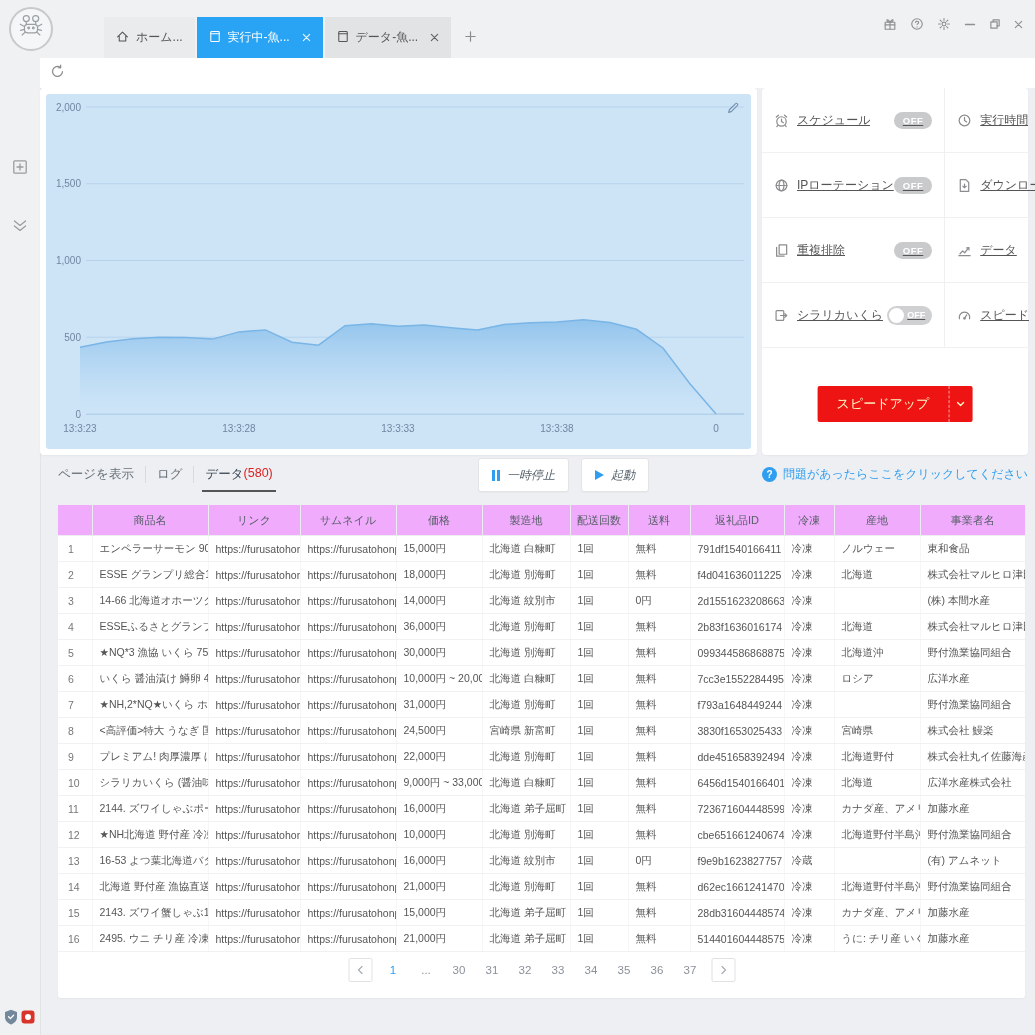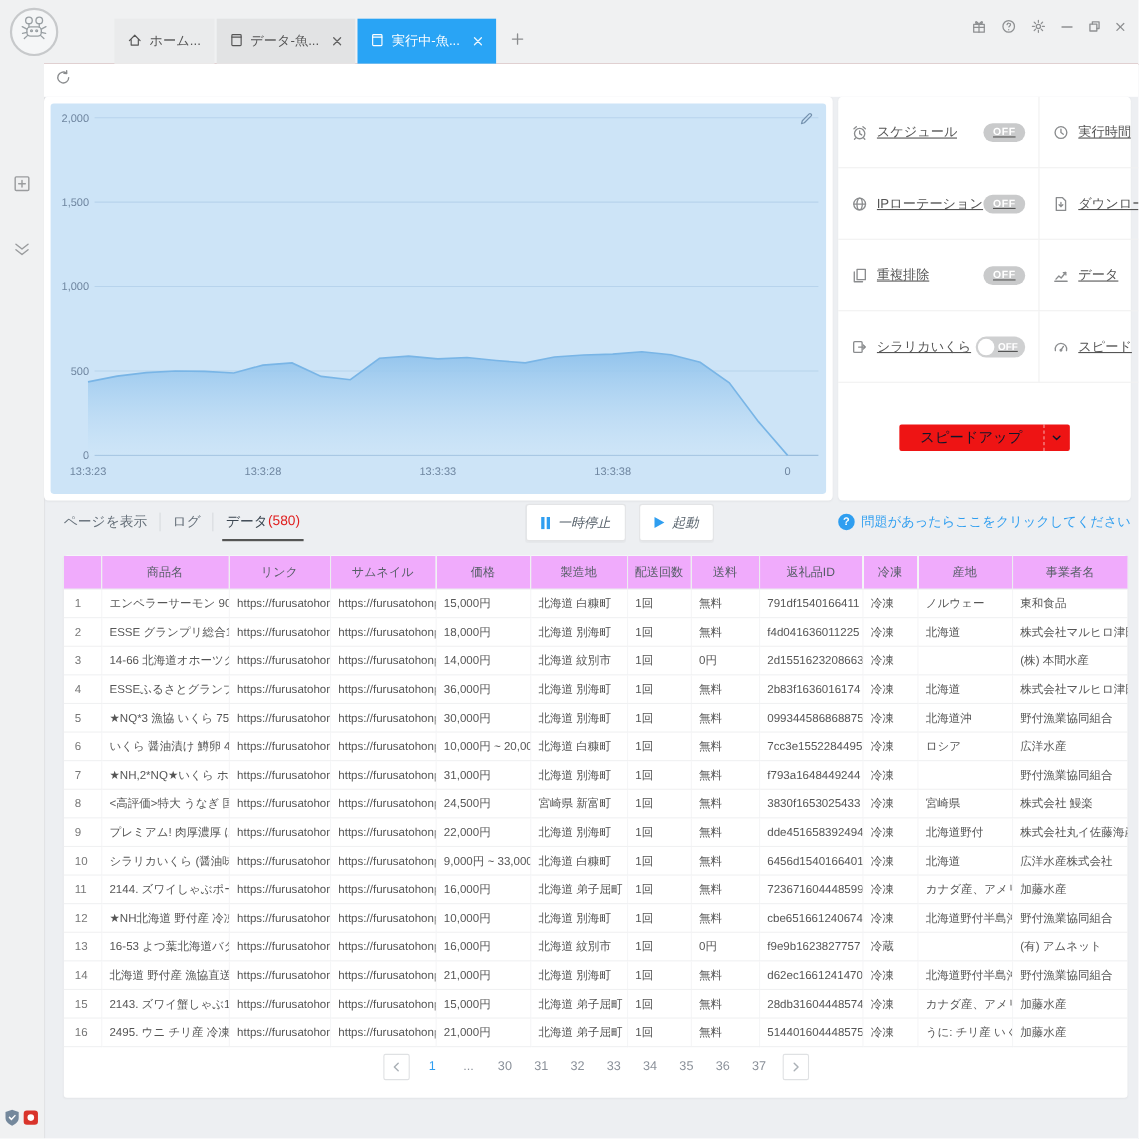--- a/index.html
+++ b/index.html
@@ -37,21 +37,21 @@
   
   .stats-card{position:absolute;left:762px;top:88px;width:266px;height:367px;background:#fff;border-radius:4px;box-shadow:0 1px 2px rgba(0,0,0,.04);}
   .stats-grid{display:grid;grid-template-columns:1fr 1fr;}
   .stat-cell{height:65px;display:flex;align-items:center;padding:0 12px;border-bottom:1px solid #f0f0f0;font-size:12px;color:#555;box-sizing:border-box;text-decoration:underline;}
   .stat-cell.rightcol{border-left:1px solid #f0f0f0;}
   .stat-icon{color:#8a8c8e;margin-right:8px;display:flex;flex:none;}
   .stat-label{white-space:nowrap;overflow:hidden;}
   .badge-off{margin-left:auto;background:#c9cacb;color:#fff;font-size:9.5px;font-weight:bold;padding:3px 9px;border-radius:10px;letter-spacing:.5px;cursor:pointer;}
   .toggle-off{margin-left:auto;width:45px;height:19px;background:#cfd0d1;border-radius:10px;position:relative;display:flex;align-items:center;justify-content:flex-end;padding-right:7px;box-sizing:border-box;color:#fff;font-size:9px;font-weight:bold;cursor:pointer;}
   .toggle-off::before{content:"";position:absolute;left:2px;top:2px;width:15px;height:15px;background:#fff;border-radius:50%;}
-  .speed-btn{position:absolute;left:50%;transform:translateX(-50%);top:298px;display:flex;background:#ee1414;color:#0f172a;border-radius:2px;height:24px;align-items:stretch;cursor:pointer;}
+  .speed-btn{position:absolute;left:50%;transform:translateX(-50%);top:298px;display:flex;background:#ee1414;color:#fef9c3;border-radius:2px;height:36px;align-items:stretch;cursor:pointer;}
   .speed-main{display:flex;align-items:center;padding:0 19px;font-size:13px;white-space:nowrap;}
   .speed-chev{width:23px;display:flex;align-items:center;justify-content:center;border-left:1px dashed rgba(255,255,255,.6);}
 
   
   .view-tabs{position:absolute;left:58px;top:466px;display:flex;align-items:center;font-size:12.5px;color:#66707a;}
   .vtab{padding:0 11px;cursor:pointer;position:relative;white-space:nowrap;border-right:1px solid #d8dbde;display:flex;}
   .vtab:first-child{padding-left:0;}
   .vtab:last-child{border-right:none;}
   .vtab .count{color:#e02020;}
   .vtab.active{color:#3a4550;}
@@ -109,38 +109,38 @@
   </div>
 
   <div class="topbar">
     <div class="tabstrip">
       <div class="tab first">
         <span><svg width="13" height="13" viewBox="0 0 16 16" fill="none" stroke="currentColor" stroke-width="1.3" stroke-linecap="round" stroke-linejoin="round">
               <path d="M2 8.5 8 2.5l6 6M4 7.5v6h8v-6"></path>
             </svg></span>
         <span>ホーム...</span>
       </div>
+      <div class="tab active">
+        <span><svg width="12" height="13" viewBox="0 0 14 16" fill="none" stroke="currentColor" stroke-width="1.3" stroke-linecap="round" stroke-linejoin="round">
+              <rect x="1.8" y="1.8" width="10.4" height="12.4" rx="1"></rect>
+              <path d="M1.8 4.6h10.4"></path>
+            </svg></span>
+        <span>実行中-魚...</span>
+        <span class="tclose">
+            <svg width="9" height="9" viewBox="0 0 10 10" fill="none" stroke="currentColor" stroke-width="1.3" stroke-linecap="round" stroke-linejoin="round">
+              <path d="M1.5 1.5l7 7M8.5 1.5l-7 7"></path>
+            </svg>
+          </span>
+      </div>
       <div class="tab">
         <span><svg width="12" height="13" viewBox="0 0 14 16" fill="none" stroke="currentColor" stroke-width="1.3" stroke-linecap="round" stroke-linejoin="round">
               <rect x="1.8" y="1.8" width="10.4" height="12.4" rx="1"></rect>
               <path d="M1.8 4.6h10.4"></path>
             </svg></span>
         <span>データ-魚...</span>
-        <span class="tclose">
-            <svg width="9" height="9" viewBox="0 0 10 10" fill="none" stroke="currentColor" stroke-width="1.3" stroke-linecap="round" stroke-linejoin="round">
-              <path d="M1.5 1.5l7 7M8.5 1.5l-7 7"></path>
-            </svg>
-          </span>
-      </div>
-      <div class="tab active">
-        <span><svg width="12" height="13" viewBox="0 0 14 16" fill="none" stroke="currentColor" stroke-width="1.3" stroke-linecap="round" stroke-linejoin="round">
-              <rect x="1.8" y="1.8" width="10.4" height="12.4" rx="1"></rect>
-              <path d="M1.8 4.6h10.4"></path>
-            </svg></span>
-        <span>実行中-魚...</span>
         <span class="tclose">
             <svg width="9" height="9" viewBox="0 0 10 10" fill="none" stroke="currentColor" stroke-width="1.3" stroke-linecap="round" stroke-linejoin="round">
               <path d="M1.5 1.5l7 7M8.5 1.5l-7 7"></path>
             </svg>
           </span>
       </div>
       <div class="tab-add">
         <span><svg width="13" height="13" viewBox="0 0 14 14" fill="none" stroke="currentColor" stroke-width="1.3" stroke-linecap="round" stroke-linejoin="round">
               <path d="M7 2v10M2 7h10"></path>
             </svg></span>

